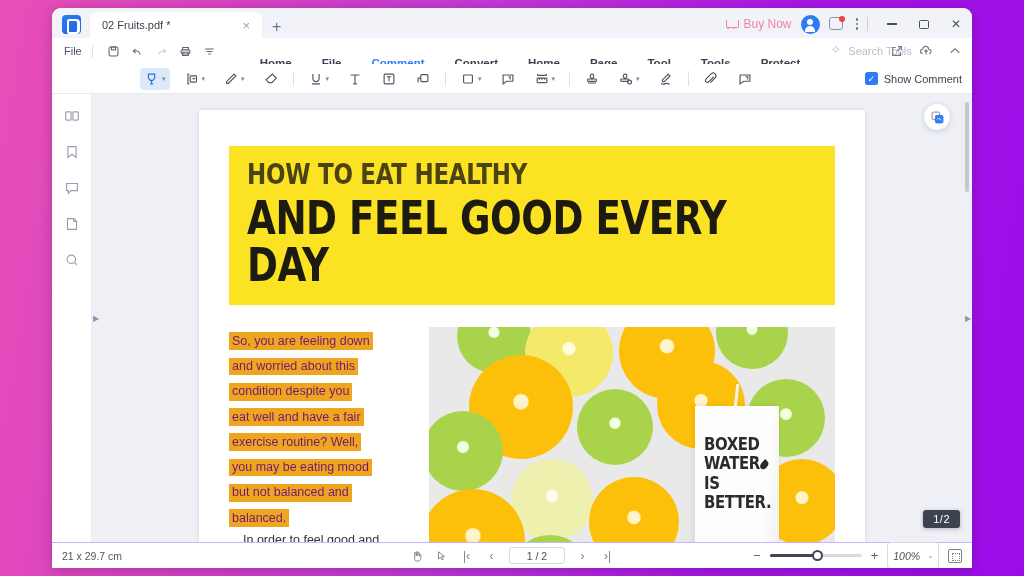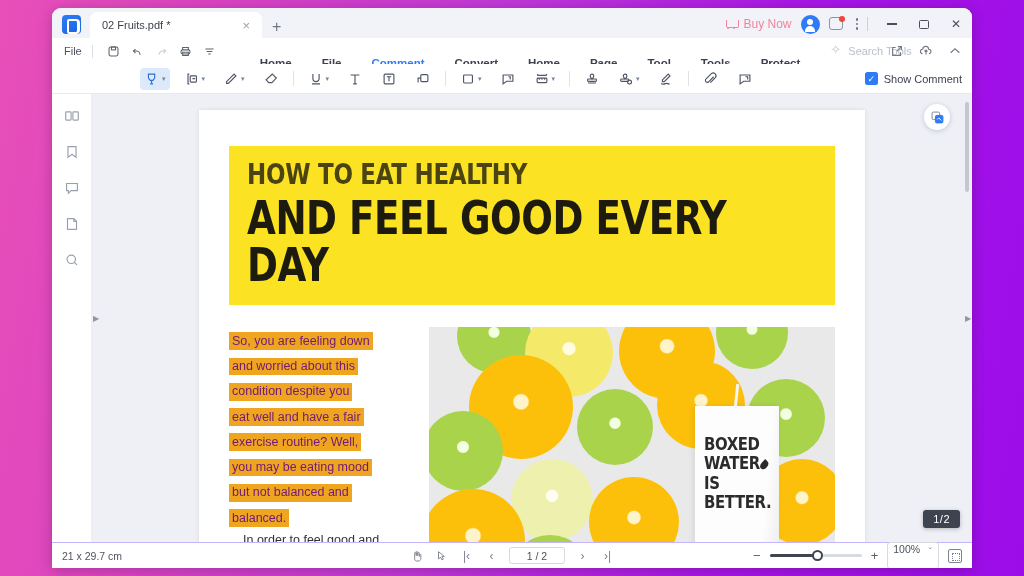--- a/index.html
+++ b/index.html
@@ -239,21 +239,21 @@
     position:absolute; right:10px; display:flex; align-items:center; gap:9px; color:#5a6069;
   }
   #slider{ width:92px; height:3px; background:#d8dbe2; border-radius:2px; position:relative; }
   #slider .fill{ position:absolute; left:0; top:0; height:3px; width:47px; background:#3f4652; border-radius:2px; }
   #slider .knob{
     position:absolute; left:42px; top:-4px; width:11px; height:11px; border-radius:50%;
     background:#fff; border:2px solid #3f4652;
   }
   #zoom-sel{
     border:1px solid #d6d9e0; border-radius:3px; height:27px; padding:0 5px;
-    display:flex; gap:6px; font-size:10.5px; color:#4a505a;
+    display:flex; align-items:center; gap:6px; font-size:10.5px; color:#4a505a;font-style:italic;
   }
   .fit-ic{ width:14px; height:14px; border:1.2px solid #7d838e; border-radius:2px; position:relative; }
   .fit-ic:before{ content:""; position:absolute; left:3px; top:3px; width:6px; height:6px;
                   border:1.2px dotted #7d838e; }
   .sign{ font-size:13px; }
 </style>
 </head>
 <body>
 
 <div id="app-window">

